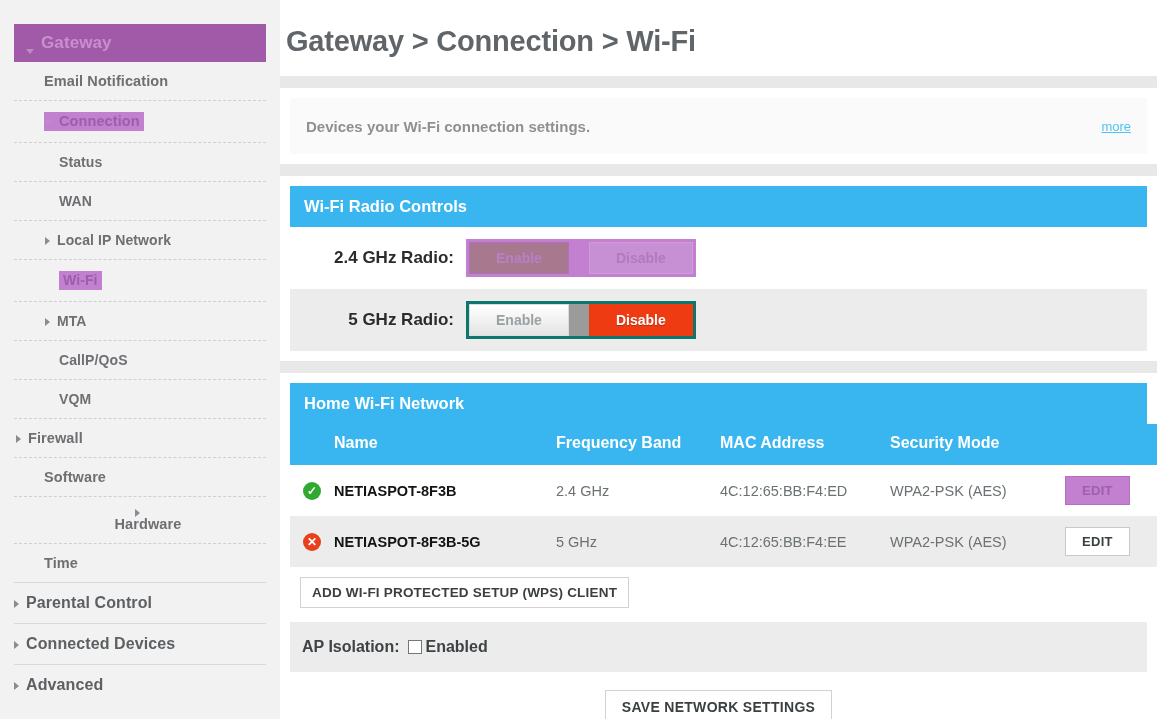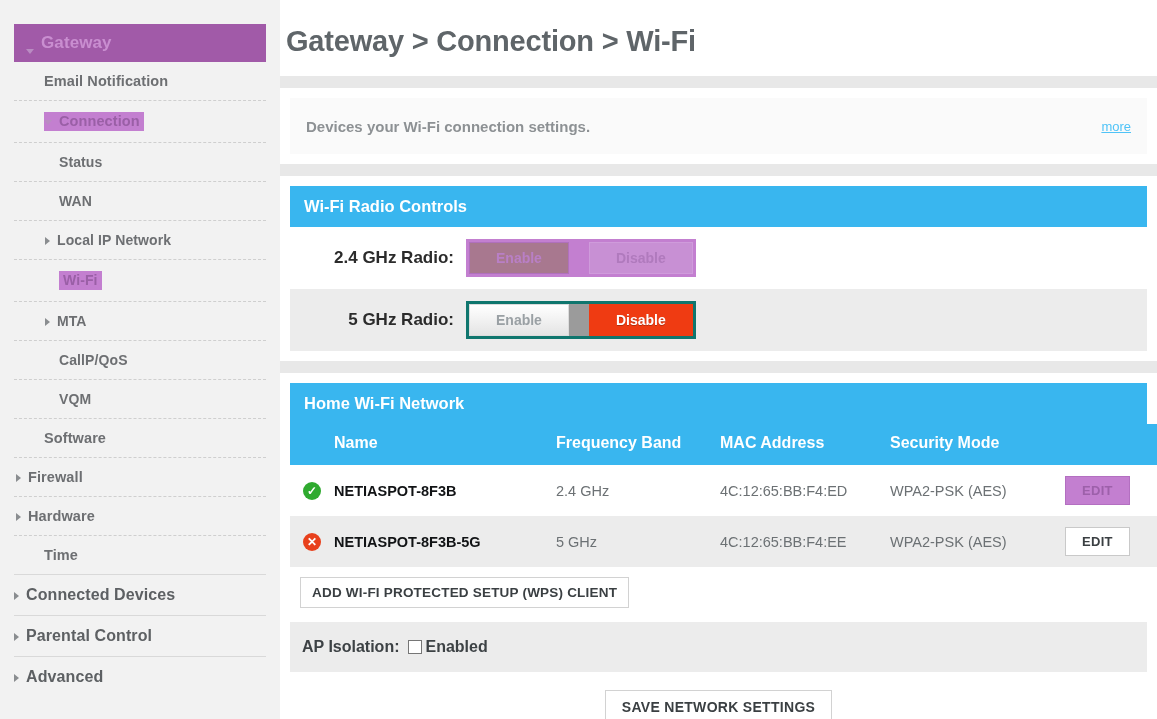--- a/index.html
+++ b/index.html
@@ -372,56 +372,56 @@
         </div>
       </div>
 
       <div class="nav-row lvl2">
         <div class="nav-inner">
           <span class="nav-label">VQM</span>
         </div>
       </div>
 
       <div class="nav-row lvl1">
-        <div class="nav-inner">
-          <span class="nav-label">Software</span>
-        </div>
-      </div>
-
-      <div class="nav-row lvl1">
         <div class="nav-inner" style="padding-left:16px;">
           <span class="caret indent"></span>
           <span class="nav-label">Firewall</span>
         </div>
       </div>
 
       <div class="nav-row lvl1">
-        <div class="nav-inner" style="padding-left:16px;">
+        <div class="nav-inner">
+          <span class="nav-label">Software</span>
+        </div>
+      </div>
+
+      <div class="nav-row lvl1">
+        <div class="nav-inner" style="padding-left:16px;flex-direction:column;">
           <span class="caret indent"></span>
           <span class="nav-label">Hardware</span>
         </div>
       </div>
 
       <div class="nav-row lvl1">
         <div class="nav-inner solid">
           <span class="nav-label">Time</span>
+        </div>
+      </div>
+
+      <div class="nav-row lvl0">
+        <div class="nav-inner solid">
+          <span class="caret"></span>
+          <span class="nav-label">Parental Control</span>
         </div>
       </div>
 
       <div class="nav-row lvl0">
         <div class="nav-inner solid">
           <span class="caret"></span>
           <span class="nav-label">Connected Devices</span>
-        </div>
-      </div>
-
-      <div class="nav-row lvl0">
-        <div class="nav-inner solid">
-          <span class="caret"></span>
-          <span class="nav-label">Parental Control</span>
         </div>
       </div>
 
       <div class="nav-row lvl0">
         <div class="nav-inner nobd">
           <span class="caret"></span>
           <span class="nav-label">Advanced</span>
         </div>
       </div>
 

